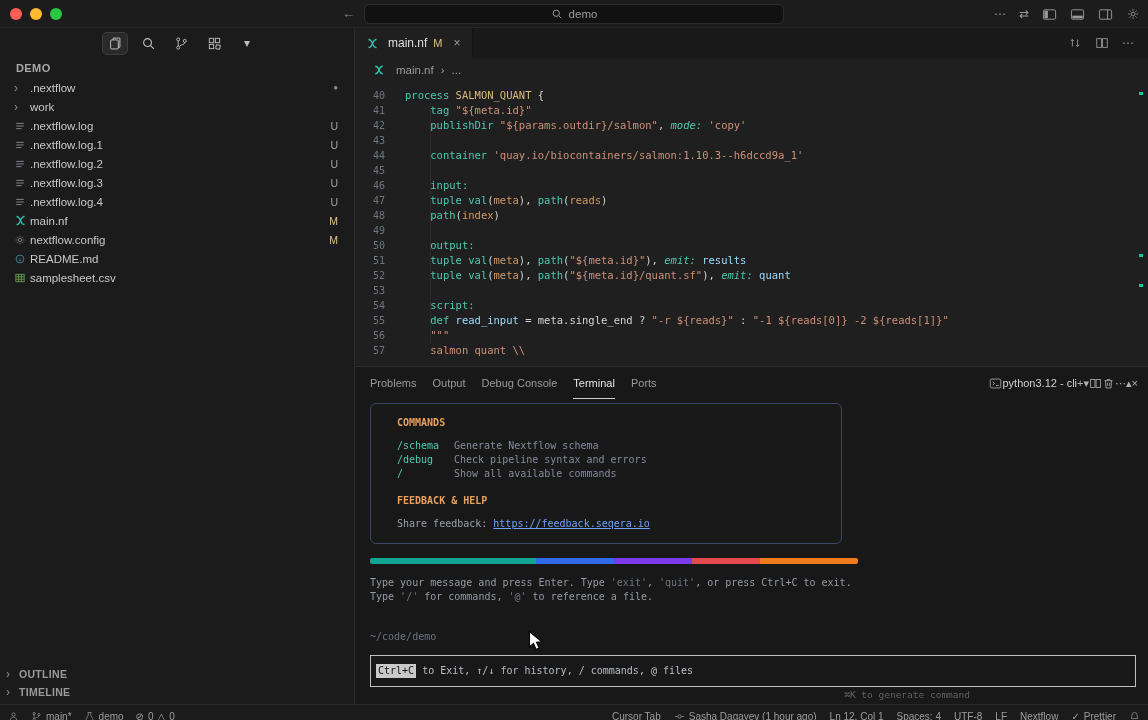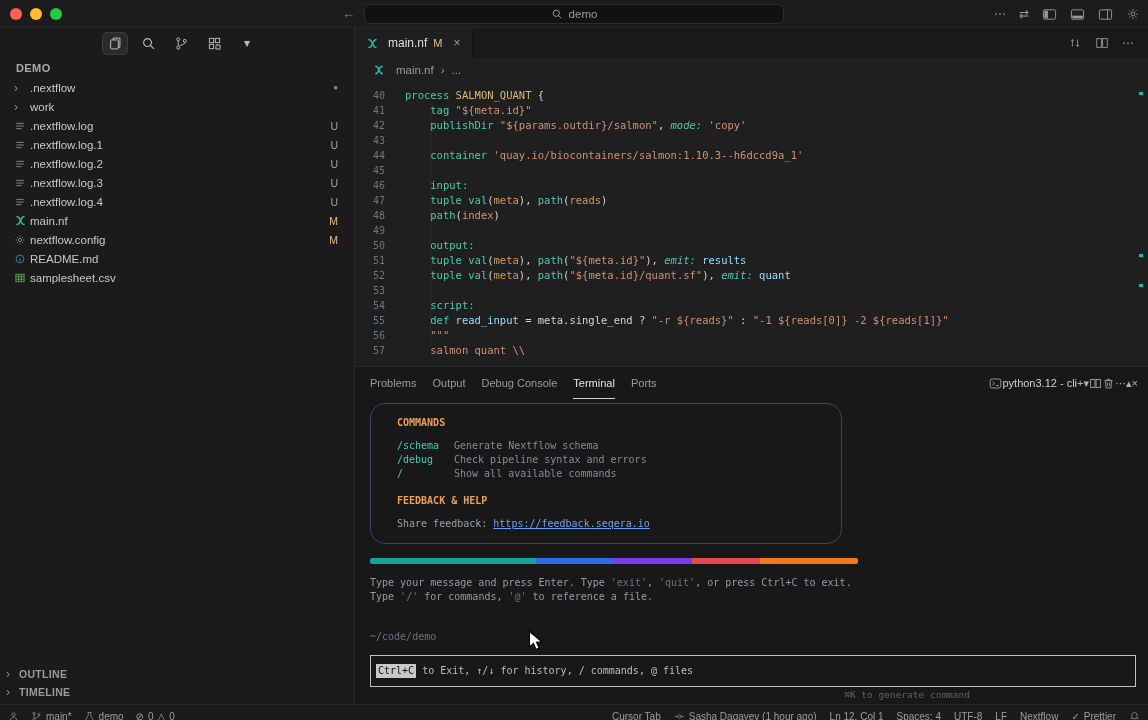--- a/index.html
+++ b/index.html
@@ -63,21 +63,21 @@
   
   .panel { height:338px; background:#181818; border-top:1px solid #2b2b2b; display:flex; flex-direction:column; }
   .panel-header { height:32px; flex:none; display:flex; align-items:center; padding:0 10px 0 15px; gap:16px; }
   .ptab { font-size:11px; color:#9a9a9a; height:100%; display:flex; align-items:center; border-bottom:1px solid transparent; }
   .ptab.active { color:#e4e4e4; border-bottom-color:#cfcfcf; }
   .panel-right { margin-left:auto; display:flex; align-items:flex-start; color:#b0b0b0; font-size:11px; }
   .shell-label { color:#cfcfcf; }
   .p-ic { display:inline-flex; align-items:center; color:#b0b0b0; }
 
   .panel-body { flex:1; position:relative; padding:4px 0 0 15px; font-family:"DejaVu Sans Mono", monospace; font-size:10px; line-height:14px; color:#9aa0aa; }
-  .cmdbox { width:472px; border:1px solid #3b4466; border-radius:15px; padding:10px 0 12px 26px; }
+  .cmdbox { width:472px; border:1px solid #3b4466; border-radius:6px; padding:10px 0 12px 26px; }
   .cmdtitle { color:#e8a05c; font-weight:bold; margin:2px 0 9px; }
   .cmdtitle.second { margin-top:13px; }
   .cmdrow { display:flex; }
   .cmd { width:57px; flex:none; color:#4ec9b0; }
   .cdesc { color:#848b9b; }
   .fb-line { margin-top:9px; }
   .fb-link { color:#6ea2f8; text-decoration:underline; }
   .gbar { display:flex; height:6px; width:488px; margin-top:14px; border-radius:2px; overflow:hidden; }
   .gbar span { display:block; height:100%; }
   .hints { margin-top:12px; }

